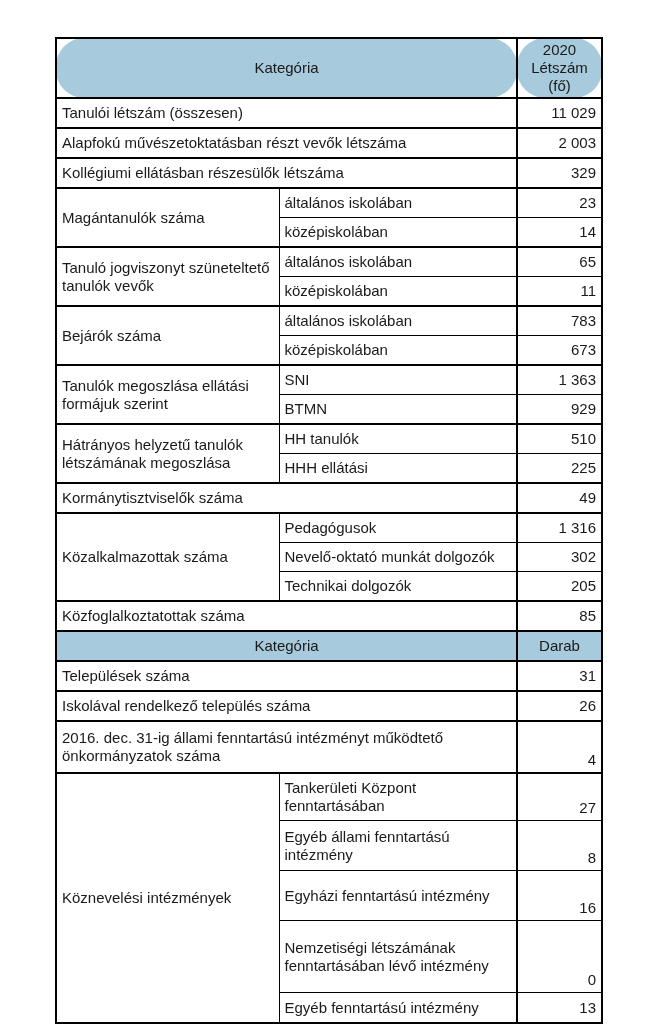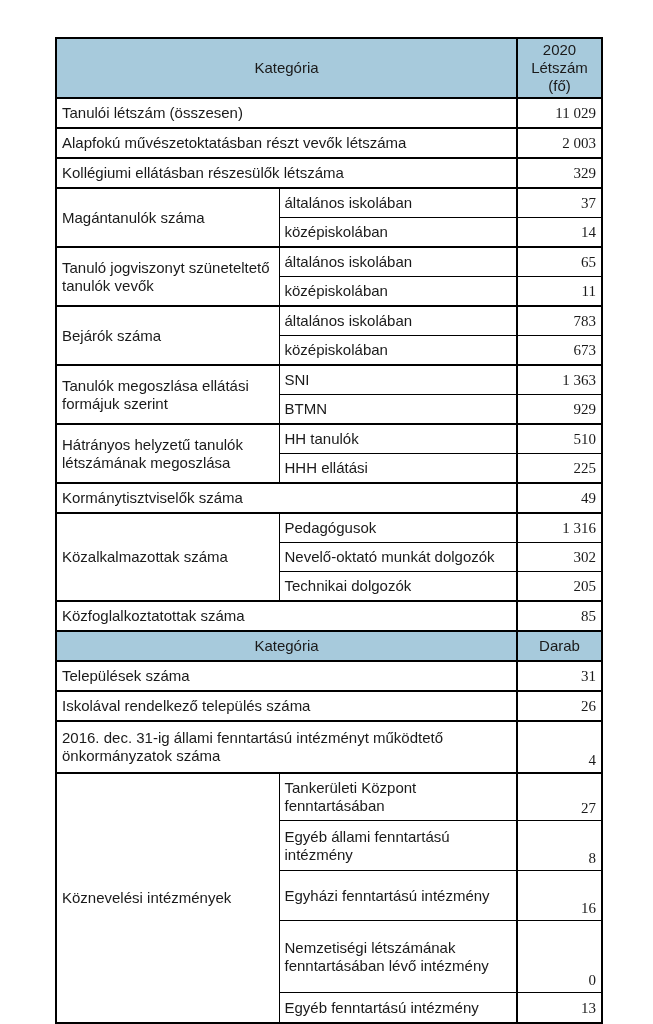--- a/index.html
+++ b/index.html
@@ -27,26 +27,26 @@
     padding:2px 5px;
     line-height:18px;
     height:24px;
     vertical-align:middle;
     overflow:hidden;
     word-wrap:break-word;
   }
   
   td.num, td.vh{border-left-width:2px;}
   tr.gb td{border-top-width:2px;}
-  td.num{text-align:right;font-family:Liberation Serif, serif;}
+  td.num{text-align:right;}
   td.hc{
     background:var(--header-bg,#a7cadc);
     text-align:center;
   }
-  tr.hdr1 td{height:42px;}
+  tr.hdr1 td{height:42px;border-radius:28px;}
   td.pre{white-space:pre-line;}
   td.vb{vertical-align:bottom;padding-bottom:3px;}
   
   tr.r45 td{height:45px;}
   tr.r41 td{height:41px;}
   tr.r44 td{height:44px;}
   tr.r66 td{height:66px;}
   tr.r25 td{height:25px;}
 </style>
 </head>
@@ -76,21 +76,21 @@
         <td class="num">2 003</td>
       </tr>
       <tr class="gb">
         <td colspan="2">Kollégiumi ellátásban részesülők létszáma</td>
         <td class="num">329</td>
       </tr>
 
       <tr class="gb">
         <td rowspan="2">Magántanulók száma</td>
         <td>általános iskolában</td>
-        <td class="num">37</td>
+        <td class="num">23</td>
       </tr>
       <tr>
         <td>középiskolában</td>
         <td class="num">14</td>
       </tr>
 
       <tr class="gb">
         <td rowspan="2">Tanuló jogviszonyt szüneteltető tanulók vevők</td>
         <td>általános iskolában</td>
         <td class="num">65</td>

